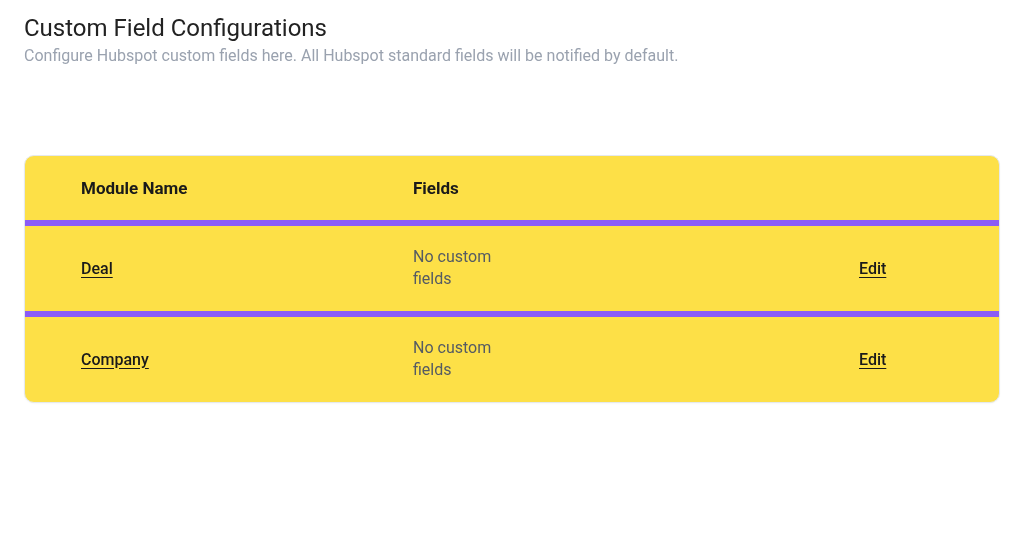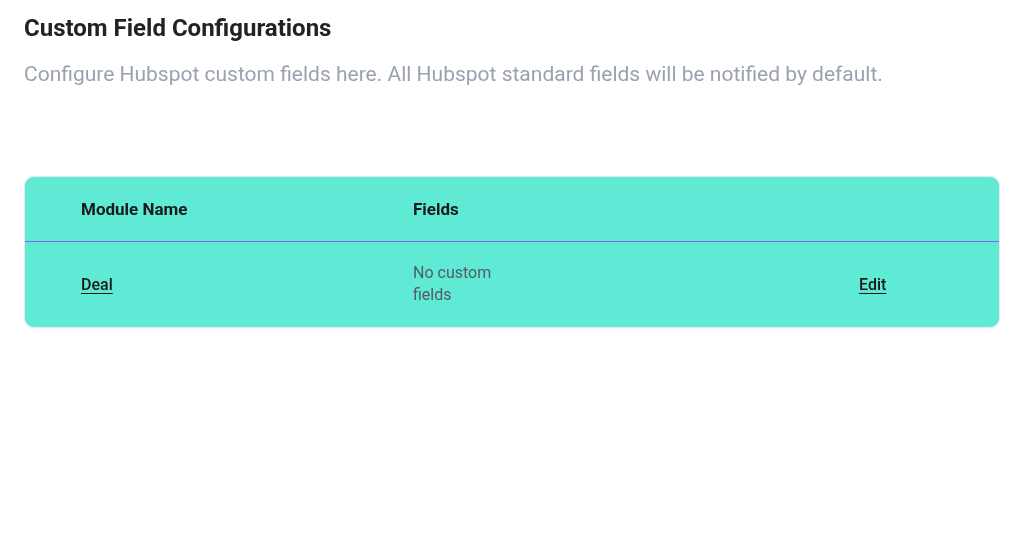--- a/index.html
+++ b/index.html
@@ -6,36 +6,36 @@
     body {
       font-family: -apple-system, BlinkMacSystemFont, "Segoe UI", Roboto, Arial, sans-serif;
       background: #ffffff;
       width: 1024px;
       height: 546px;
       padding: 14px 24px 24px 24px;
       color: #111111;
     }
     .page-title {
       font-size: 24px;
-      font-weight: 700;
+      font-weight: 400;
       color: #222222;
-      margin-bottom: 20px;
+      margin-bottom: 4px;
     }
     .page-subtitle {
-      font-size: 21px;
+      font-size: 16px;
       font-weight: 400;
       color: #9aa2af;
       margin-bottom: 90px;
     }
     .card {
       border: 1px solid #e5e9ec;
       border-radius: 10px;
       box-shadow: 0 1px 2px rgba(0,0,0,0.03);
       overflow: hidden;
-      background: #5eead4;
+      background: #fde047;
     }
     table {
       width: 100%;
       border-collapse: collapse;
     }
     thead th {
       text-align: left;
       font-size: 17px;
       font-weight: 700;
       color: #1a1a1a;
@@ -45,21 +45,21 @@
       padding-left: 56px;
       width: 360px;
     }
     thead th:nth-child(2) {
       padding-left: 28px;
     }
     thead th:last-child {
       width: 140px;
     }
     tbody tr {
-      border-top: 1px solid #8b5cf6;
+      border-top: 6px solid #8b5cf6;
     }
     tbody td {
       font-size: 16px;
       color: #1a1a1a;
       vertical-align: middle;
       padding: 20px 0;
     }
     tbody td:first-child {
       padding-left: 56px;
     }
@@ -110,15 +110,26 @@
         <td>
           <a class="module-link">Deal</a>
         </td>
         <td>
           <div class="fields-text">No custom fields</div>
         </td>
         <td>
           <a class="edit-link">Edit</a>
         </td>
       </tr>
+      <tr>
+        <td>
+          <a class="module-link">Company</a>
+        </td>
+        <td>
+          <div class="fields-text">No custom fields</div>
+        </td>
+        <td>
+          <a class="edit-link">Edit</a>
+        </td>
+      </tr>
     </tbody>
   </table>
 </div>
 
 </body></html>

